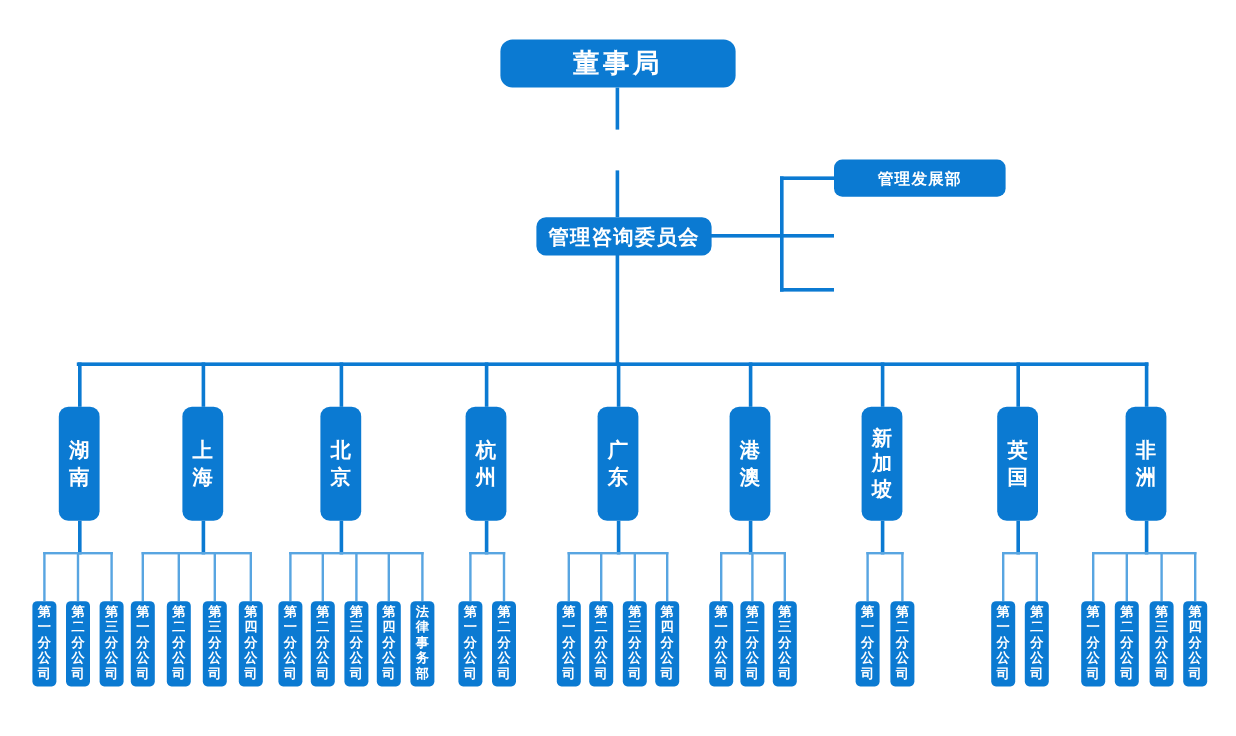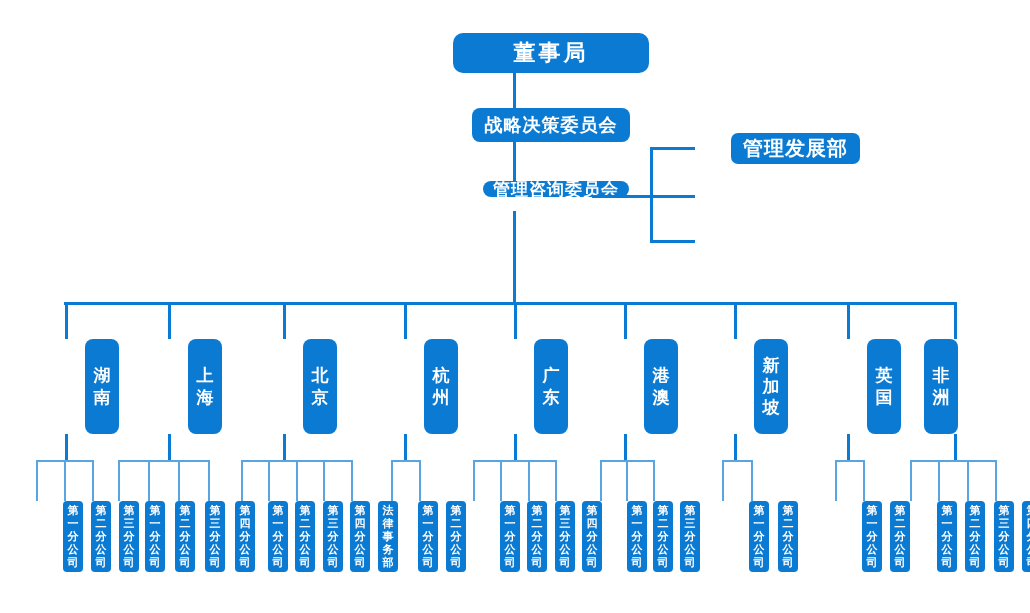--- a/index.html
+++ b/index.html
@@ -10,48 +10,47 @@
   }
   html,body{margin:0;padding:0;background:var(--bg);}
   body{font-family:"Liberation Sans","DejaVu Sans",sans-serif;}
   #canvas{
     position:relative;width:1030px;height:613px;background:var(--bg);
     overflow:hidden;
   }
   .box{
     position:absolute;background:var(--primary);color:var(--text-on-primary);
     font-weight:700;display:flex;align-items:center;justify-content:center;
-    text-align:center;box-sizing:border-box;margin-left:36px;
+    text-align:center;box-sizing:border-box;
   }
   .root-box{left:417px;top:33px;width:196px;height:40px;border-radius:10px;font-size:22px;letter-spacing:3px;}
   .committee-box{border-radius:8px;white-space:nowrap;}
   .c1{left:436px;top:108px;width:158px;height:34px;font-size:18px;letter-spacing:1px;}
-  .c2{left:447px;top:181px;width:146px;height:16px;font-size:17px;letter-spacing:1px;}
-  .dept-box{left:695px;width:129px;height:31px;border-radius:7px;font-size:20px;letter-spacing:1px;white-space:nowrap;}
+  .c2{left:447px;top:181px;width:146px;height:32px;font-size:17px;letter-spacing:1px;}
+  .dept-box{left:695px;width:143px;height:31px;border-radius:7px;font-size:13px;letter-spacing:1px;white-space:nowrap;}
   .d0{top:133px;} .d1{top:181px;} .d2{top:226px;}
   .region-box{
     width:34px;height:95px;top:339px;border-radius:8px;font-size:17px;
     line-height:1.24;padding:0 4px;word-break:break-all;letter-spacing:0;
   }
   .sub-box{
     width:20px;height:71px;top:501px;border-radius:4px;font-size:11px;
     line-height:1.18;padding:0 3px;word-break:break-all;
   }
   .hline,.vline{position:absolute;background:var(--primary);}
   .hline{height:3px;} .vline{width:3px;}
   .hline.light,.vline.light{background:var(--connector);}
   .hline.light{height:2px;} .vline.light{width:2px;}
 </style>
 </head>
 <body>
 
 <div id="canvas">
 
   <div class="box root-box">董事局</div>
-  <div class="box committee-box c1">战略决策委员会</div>
   <div class="box committee-box c2">管理咨询委员会</div>
 
   <div class="box dept-box d0">管理发展部</div>
 
   <div class="vline" style="left:513px;top:73px;height:35px;"></div>
   <div class="vline" style="left:513px;top:142px;height:39px;"></div>
   <div class="vline" style="left:513px;top:211px;height:94px;"></div>
   <div class="hline" style="left:64px;top:302px;width:893px;"></div>
 
   <div class="hline" style="left:592px;top:195px;width:60px;"></div>
@@ -137,21 +136,21 @@
       <div class="box sub-box" style="left:742px;">第二分公司</div>
       <div class="vline" style="left:847px;top:302px;height:37px;"></div>
       <div class="box region-box" style="left:831px;">英国</div>
       <div class="vline" style="left:847px;top:434px;height:28px;"></div>
       <div class="hline light" style="left:835px;top:460px;width:30px;"></div>
       <div class="vline light" style="left:835px;top:460px;height:41px;"></div>
       <div class="box sub-box" style="left:826px;">第一分公司</div>
       <div class="vline light" style="left:863px;top:460px;height:41px;"></div>
       <div class="box sub-box" style="left:854px;">第二分公司</div>
       <div class="vline" style="left:954px;top:302px;height:37px;"></div>
-      <div class="box region-box" style="left:888px;">非洲</div>
+      <div class="box region-box" style="left:938px;">非洲</div>
       <div class="vline" style="left:954px;top:434px;height:28px;"></div>
       <div class="hline light" style="left:910px;top:460px;width:87px;"></div>
       <div class="vline light" style="left:910px;top:460px;height:41px;"></div>
       <div class="box sub-box" style="left:901px;">第一分公司</div>
       <div class="vline light" style="left:938px;top:460px;height:41px;"></div>
       <div class="box sub-box" style="left:929px;">第二分公司</div>
       <div class="vline light" style="left:967px;top:460px;height:41px;"></div>
       <div class="box sub-box" style="left:958px;">第三分公司</div>
       <div class="vline light" style="left:995px;top:460px;height:41px;"></div>
       <div class="box sub-box" style="left:986px;">第四分公司</div>

